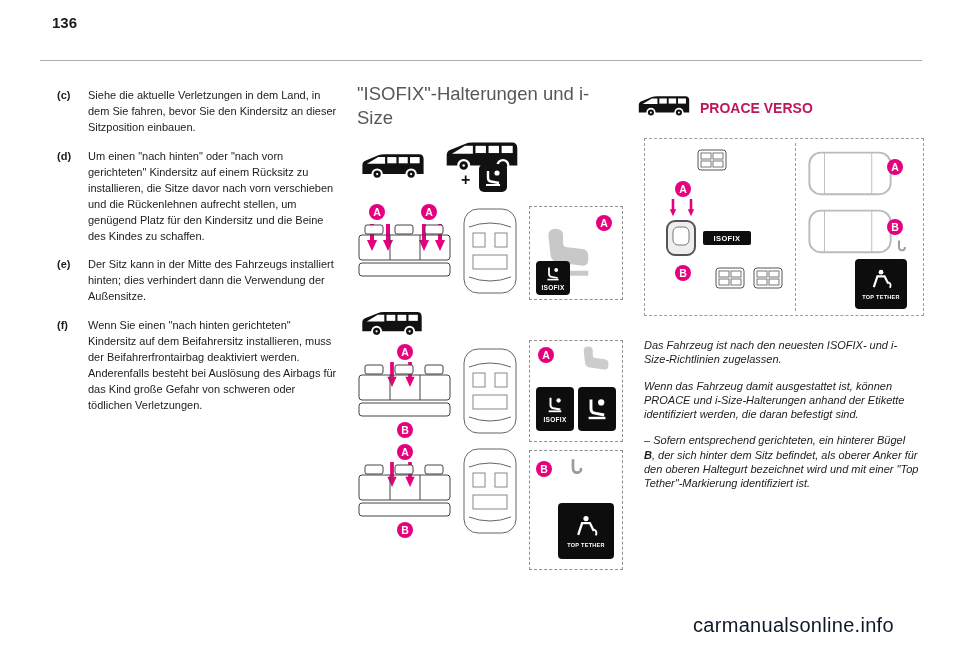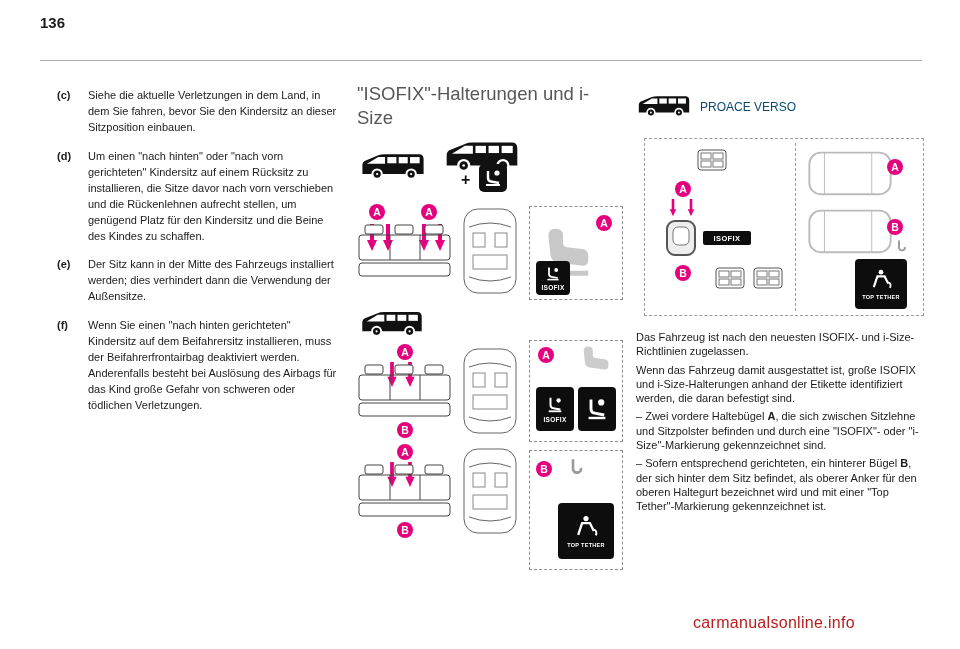--- a/index.html
+++ b/index.html
@@ -3,21 +3,21 @@
 <meta charset="utf-8">
 <style>
   html,body{margin:0;padding:0;}
   body{
     width:960px;height:649px;position:relative;overflow:hidden;
     background:#ffffff;color:#1c1c1c;
     font-family:"Liberation Sans", sans-serif;
   }
   .abs{position:absolute;}
   
-  .page-number{left:40px;top:14px;font-size:15px;font-weight:bold;}
+  .page-number{left:52px;top:14px;font-size:15px;font-weight:bold;}
   .rule{left:40px;top:60px;width:882px;height:1px;background:#adadad;}
   
   #left-col{left:57px;top:88px;width:282px;}
   .item{display:flex;margin-bottom:13px;font-size:11px;line-height:1.45;}
   .item .lbl{width:31px;font-weight:bold;flex:0 0 31px;}
   .item .txt{flex:1;}
   
   #mid-col{left:357px;top:82px;width:266px;height:560px;}
   .heading{left:0;top:0;width:252px;font-size:18.5px;line-height:1.28;color:#575757;}
   
@@ -37,46 +37,46 @@
     font-size:7.5px;font-weight:bold;letter-spacing:.4px;
     display:flex;align-items:center;justify-content:center;
   }
   .plus-sign{position:absolute;font-size:16px;font-weight:bold;color:#111;line-height:1;}
   .seat-box{
     position:absolute;background:#111;border-radius:5px;
     display:flex;align-items:center;justify-content:center;
   }
   
   #right-col{left:632px;top:88px;width:300px;}
-  .model-label{position:absolute;left:68px;top:12px;font-size:12px;font-weight:normal;color:#0c4a6e;}
+  .model-label{position:absolute;left:68px;top:12px;font-size:14px;font-weight:bold;color:#be185d;}
   #right-diagram{left:12px;top:50px;width:278px;height:176px;border:1px dashed #9c9c9c;}
   .vline{position:absolute;left:150px;top:4px;height:168px;border-left:1px dashed #9c9c9c;}
   #right-text{position:absolute;left:0;top:238px;width:299px;font-size:11px;line-height:1.3;}
-  #right-text p{margin:4px;}
-  
-  .watermark{left:693px;top:614px;font-size:16px;color:#b91c1c;letter-spacing:.3px;}
+  #right-text p{margin:12px;font-style:italic;}
+  
+  .watermark{left:693px;top:614px;font-size:20px;color:#0f172a;letter-spacing:.3px;}
 </style>
 </head>
 <body>
 
 <div class="abs page-number">136</div>
 <div class="abs rule"></div>
 
 <div class="abs" id="left-col">
   <div class="item">
     <span class="lbl">(c)</span>
     <span class="txt">Siehe die aktuelle Verletzungen in dem Land, in dem Sie fahren, bevor Sie den Kindersitz an dieser Sitzposition einbauen.</span>
   </div>
   <div class="item">
     <span class="lbl">(d)</span>
     <span class="txt">Um einen "nach hinten" oder "nach vorn gerichteten" Kindersitz auf einem Rücksitz zu installieren, die Sitze davor nach vorn verschieben und die Rückenlehnen aufrecht stellen, um genügend Platz für den Kindersitz und die Beine des Kindes zu schaffen.</span>
   </div>
   <div class="item">
     <span class="lbl">(e)</span>
-    <span class="txt">Der Sitz kann in der Mitte des Fahrzeugs installiert werden; dies verhindert dann die Verwendung der Außensitze.</span>
+    <span class="txt">Der Sitz kann in der Mitte des Fahrzeugs installiert hinten; dies verhindert dann die Verwendung der Außensitze.</span>
   </div>
   <div class="item">
     <span class="lbl">(f)</span>
     <span class="txt">Wenn Sie einen "nach hinten gerichteten" Kindersitz auf dem Beifahrersitz installieren, muss der Beifahrerfrontairbag deaktiviert werden. Anderenfalls besteht bei Auslösung des Airbags für das Kind große Gefahr von schweren oder tödlichen Verletzungen.</span>
   </div>
 </div>
 
 <div class="abs" id="mid-col">
 
   <div class="abs heading">"ISOFIX"-Halterungen und i-Size</div>
@@ -354,20 +354,19 @@
         <circle cx="10" cy="3.5" r="2" fill="#fff"></circle>
         <path d="M4 16 l3 -9 h6 l3 6" stroke="#fff" stroke-width="1.8" fill="none"></path>
         <path d="M16 12 q3 1 1.5 4.5" stroke="#fff" stroke-width="1.5" fill="none"></path>
       </svg>
       <span class="logo-text" style="font-size:5.5px;">TOP TETHER</span>
     </div>
   </div>
 
   <div id="right-text">
     <p><span>Das Fahrzeug ist nach den neuesten ISOFIX- und i-Size-Richtlinien zugelassen.</span></p>
-    <p><span>Wenn das Fahrzeug damit ausgestattet ist, große ISOFIX und i-Size-Halterungen anhand der Etikette identifiziert werden, die daran befestigt sind.</span></p>
-    <p><span>– Zwei vordere Haltebügel </span><b>A</b><span>, die sich zwischen Sitzlehne und Sitzpolster befinden und durch eine "ISOFIX"- oder "i-Size"-Markierung gekennzeichnet sind.</span></p>
-    <p><span>– Sofern entsprechend gerichteten, ein hinterer Bügel </span><b>B</b><span>, der sich hinter dem Sitz befindet, als oberer Anker für den oberen Haltegurt bezeichnet wird und mit einer "Top Tether"-Markierung gekennzeichnet ist.</span></p>
+    <p><span>Wenn das Fahrzeug damit ausgestattet ist, können PROACE und i-Size-Halterungen anhand der Etikette identifiziert werden, die daran befestigt sind.</span></p>
+    <p><span>– Sofern entsprechend gerichteten, ein hinterer Bügel </span><b>B</b><span>, der sich hinter dem Sitz befindet, als oberer Anker für den oberen Haltegurt bezeichnet wird und mit einer "Top Tether"-Markierung identifiziert ist.</span></p>
   </div>
 
 </div>
 
 <div class="abs watermark">carmanualsonline.info</div>
 
 </body></html>

